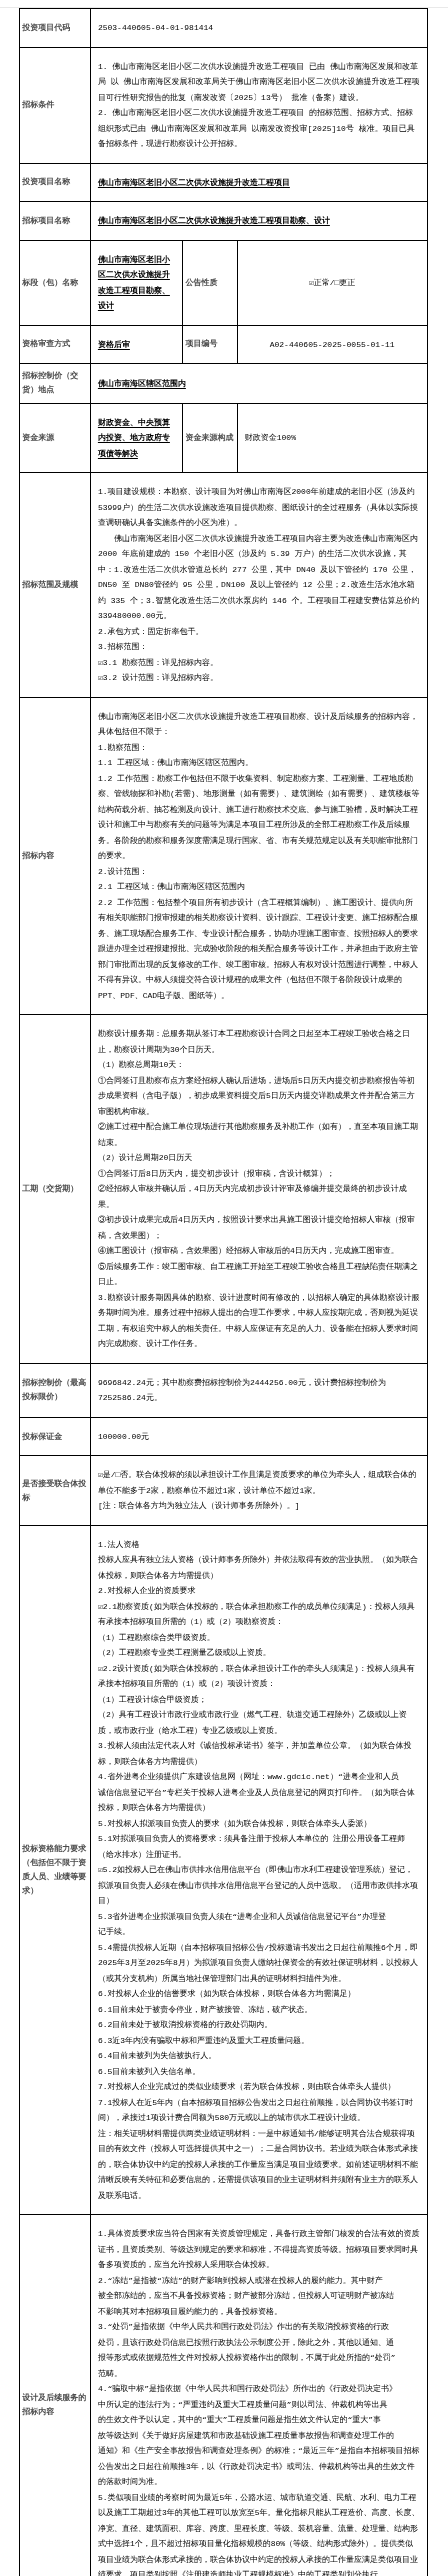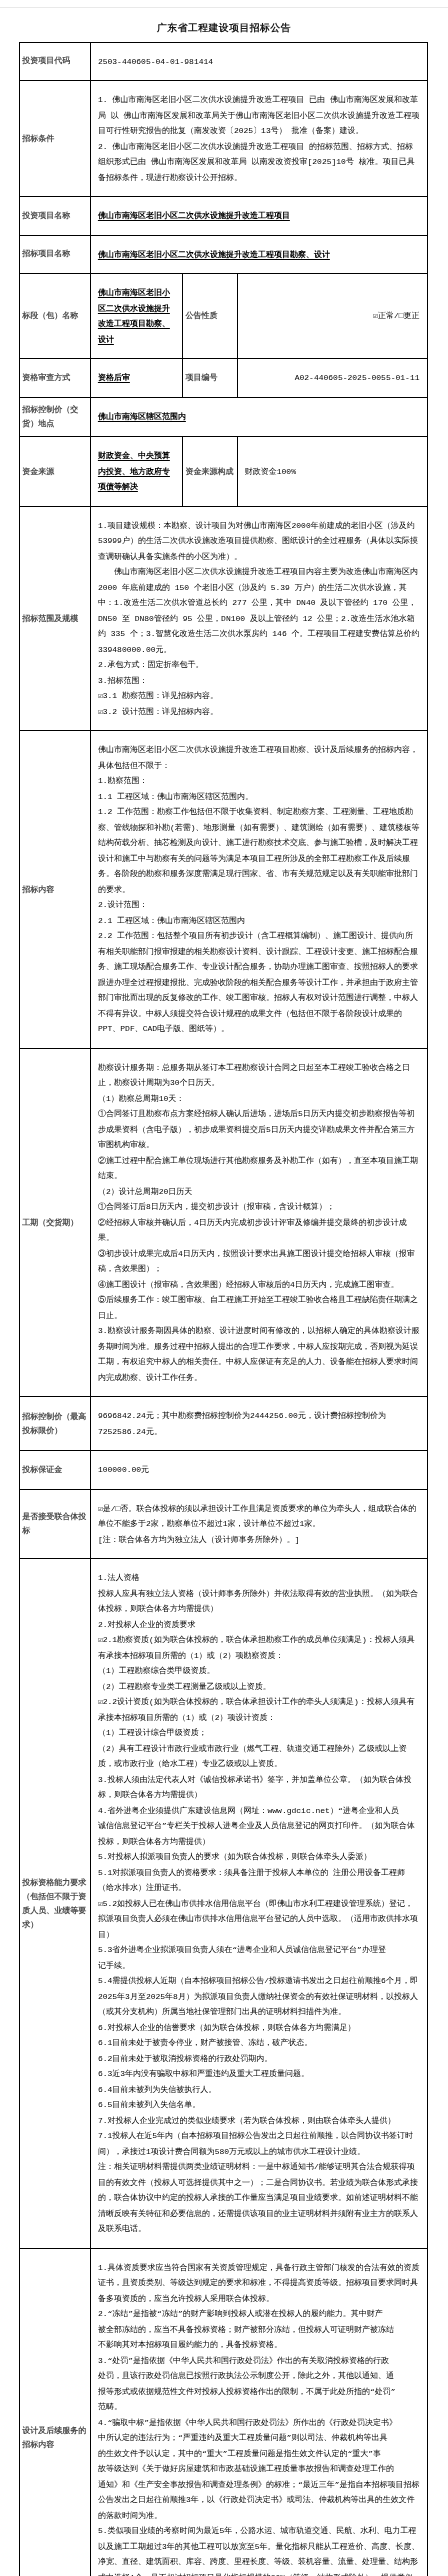--- a/index.html
+++ b/index.html
@@ -22,29 +22,28 @@
   th.lbl{
     font-family:"Liberation Sans","DejaVu Sans",sans-serif;
     font-weight:bold;color:#4d4d4d;font-size:8px;line-height:14px;
     text-align:left;padding:5.4px 2.7px;background:#fff;
   }
   td.val{
     font-family:"Liberation Mono","DejaVu Sans Mono",monospace;
     font-size:8px;line-height:15.5px;color:#000;
     padding:11px 7px;text-align:left;white-space:pre-line;
   }
-  td.val.c{text-align:right;}
+  td.val.c{text-align:center;}
   td.val.u{text-decoration:underline;text-underline-offset:2.2px;font-weight:bold;}
 </style>
 </head>
 <body>
 
 <div class="page">
   <div class="topline"></div>
-  <h1 class="title">广东省工程建设项目招标公告</h1>
   <table class="doc">
     <colgroup>
       <col style="width:17.5%">
       <col style="width:22.5%">
       <col style="width:13.5%">
       <col style="width:11.0%">
       <col style="width:35.5%">
     </colgroup>
     <tbody id="tb">
         <tr>

